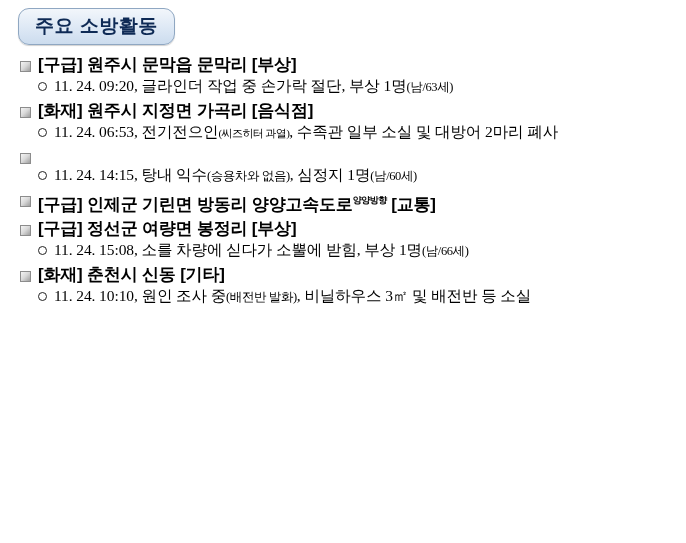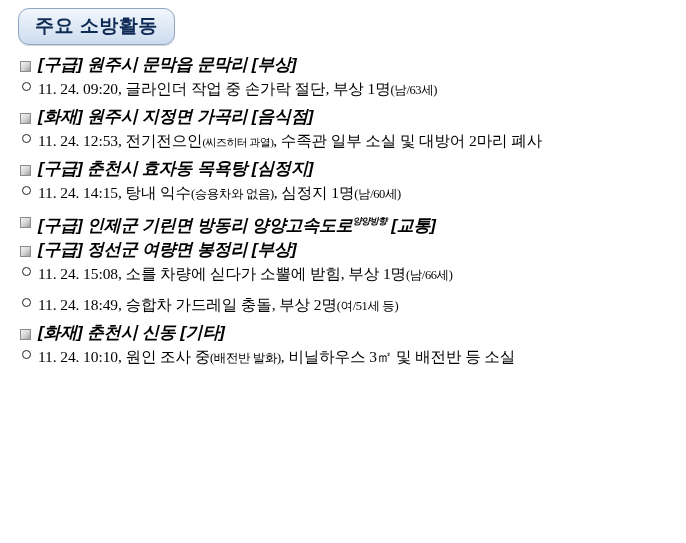--- a/index.html
+++ b/index.html
@@ -44,21 +44,20 @@
   }
   .entry {
     margin: 0 0 4px 0;
   }
   .title-row {
     display: flex;
     align-items: flex-start;
     padding-left: 20px;
     line-height: 20px;
     margin-bottom: 1px;
-    font-style: italic;
   }
   .sq-icon {
     width: 11px;
     height: 11px;
     flex: 0 0 11px;
     margin-top: 6px;
     margin-right: 7px;
     background: linear-gradient(135deg, #f4f4f4 0%, #d9d9d9 48%, #9e9e9e 100%);
     border: 1px solid #8c8c8c;
     box-sizing: border-box;
@@ -72,22 +71,22 @@
   }
   .title-text .sup {
     font-size: 9px;
     font-weight: bold;
     vertical-align: super;
     letter-spacing: -0.5px;
   }
   .detail-row {
     display: flex;
     align-items: flex-start;
-    padding-left: 22px;
-    line-height: 25px;
+    padding-left: 38px;
+    line-height: 19px;
   }
   .circle-icon {
     width: 9px;
     height: 9px;
     flex: 0 0 9px;
     margin-top: 6px;
     margin-right: 7px;
     border: 1.4px solid #222222;
     border-radius: 50%;
     box-sizing: border-box;
@@ -141,34 +140,29 @@
         <span class="sq-icon"></span>
         <span class="title-text">
           <span>[화재]</span>
           <span>원주시 지정면 가곡리</span>
           <span>[음식점]</span>
         </span>
       </div>
       <div class="detail-row">
         <span class="circle-icon"></span>
         <span class="detail-text">
-          <span>11. 24. 12:53,</span>
+          <span>11. 24. 06:53,</span>
           <span>전기전으인</span><span class="tiny">(씨즈히터 과열)</span><span>, 수족관 일부 소실 및 대방어 2마리 폐사</span>
         </span>
       </div>
     </div>
 
     <div class="entry">
       <div class="title-row">
         <span class="sq-icon"></span>
-        <span class="title-text">
-          <span>[구급]</span>
-          <span>춘천시 효자동 목욕탕</span>
-          <span>[심정지]</span>
-        </span>
       </div>
       <div class="detail-row">
         <span class="circle-icon"></span>
         <span class="detail-text">
           <span>11. 24. 14:15,</span>
           <span>탕내 익수</span><span class="small">(승용차와 없음)</span><span>, 심정지 1명</span><span class="small">(남/60세)</span>
         </span>
       </div>
     </div>
 
@@ -195,27 +189,20 @@
       <div class="detail-row">
         <span class="circle-icon"></span>
         <span class="detail-text">
           <span>11. 24. 15:08,</span>
           <span>소를 차량에 싣다가 소뿔에 받힘, 부상 1명</span><span class="small">(남/66세)</span>
         </span>
       </div>
     </div>
 
     <div class="entry">
-      <div class="detail-row">
-        <span class="circle-icon"></span>
-        <span class="detail-text">
-          <span>11. 24. 18:49,</span>
-          <span>승합차 가드레일 충돌, 부상 2명</span><span class="small">(여/51세 등)</span>
-        </span>
-      </div>
     </div>
 
     <div class="entry">
       <div class="title-row">
         <span class="sq-icon"></span>
         <span class="title-text">
           <span>[화재]</span>
           <span>춘천시 신동</span>
           <span>[기타]</span>
         </span>

